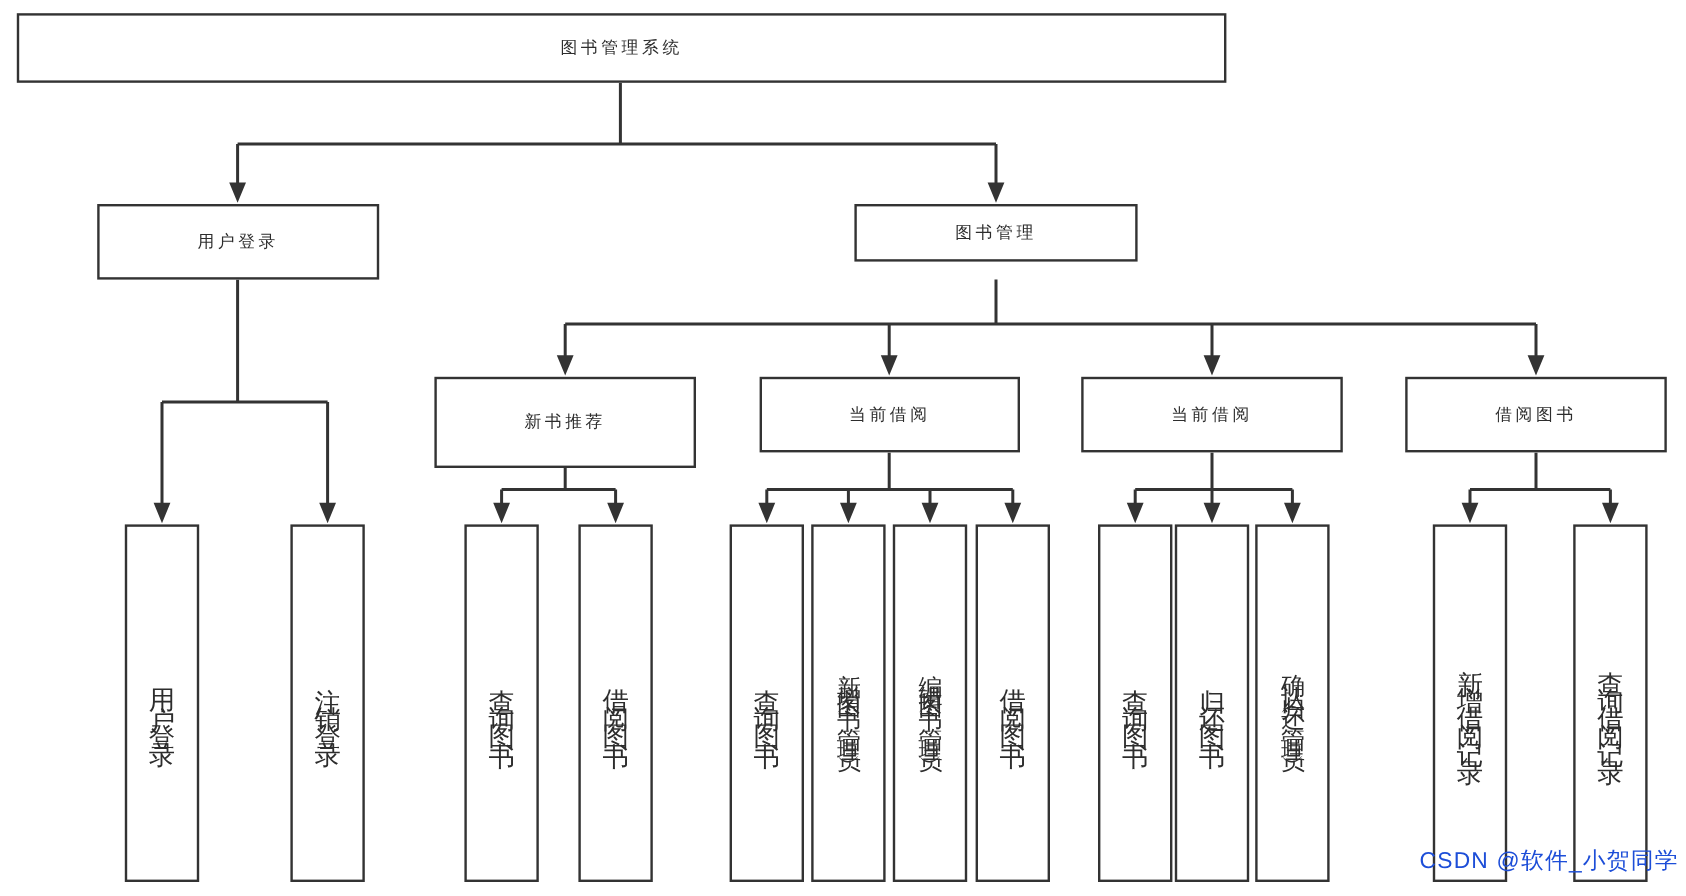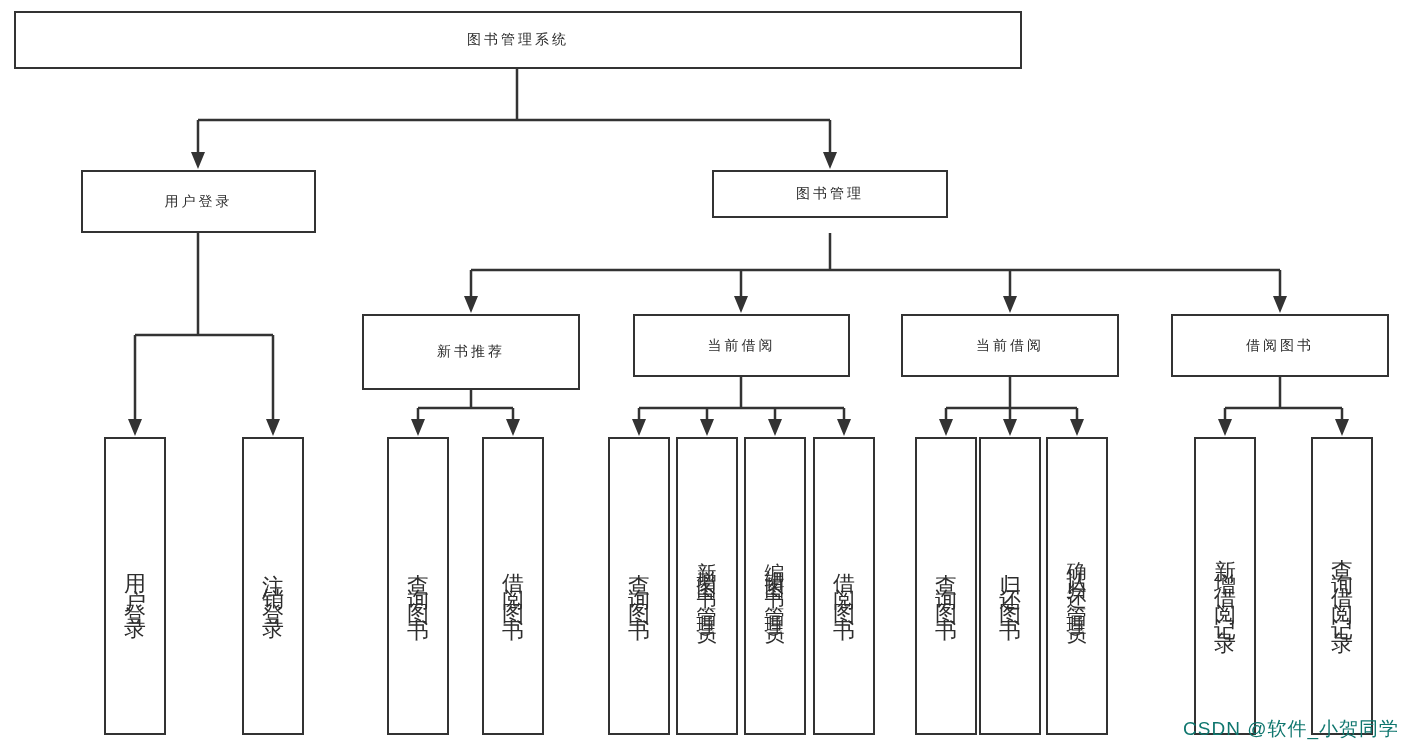--- a/index.html
+++ b/index.html
@@ -33,23 +33,23 @@
     letter-spacing:15px;
     line-height:1;
   }
   .box .v.small{
     font-size:20px;
     letter-spacing:9px;
   }
   .watermark{
     position:absolute;
     right:6px;
-    bottom:5px;
+    bottom:17px;
     font-size:19px;
-    color:#0f766e;
+    color:#1d4ed8;
     letter-spacing:1px;
     white-space:nowrap;
   }
 </style>
 </head>
 <body>
 
 <div class="stage">
 
   <svg class="connector-svg" width="1405" height="747" viewBox="0 0 1405 747" aria-hidden="true">

